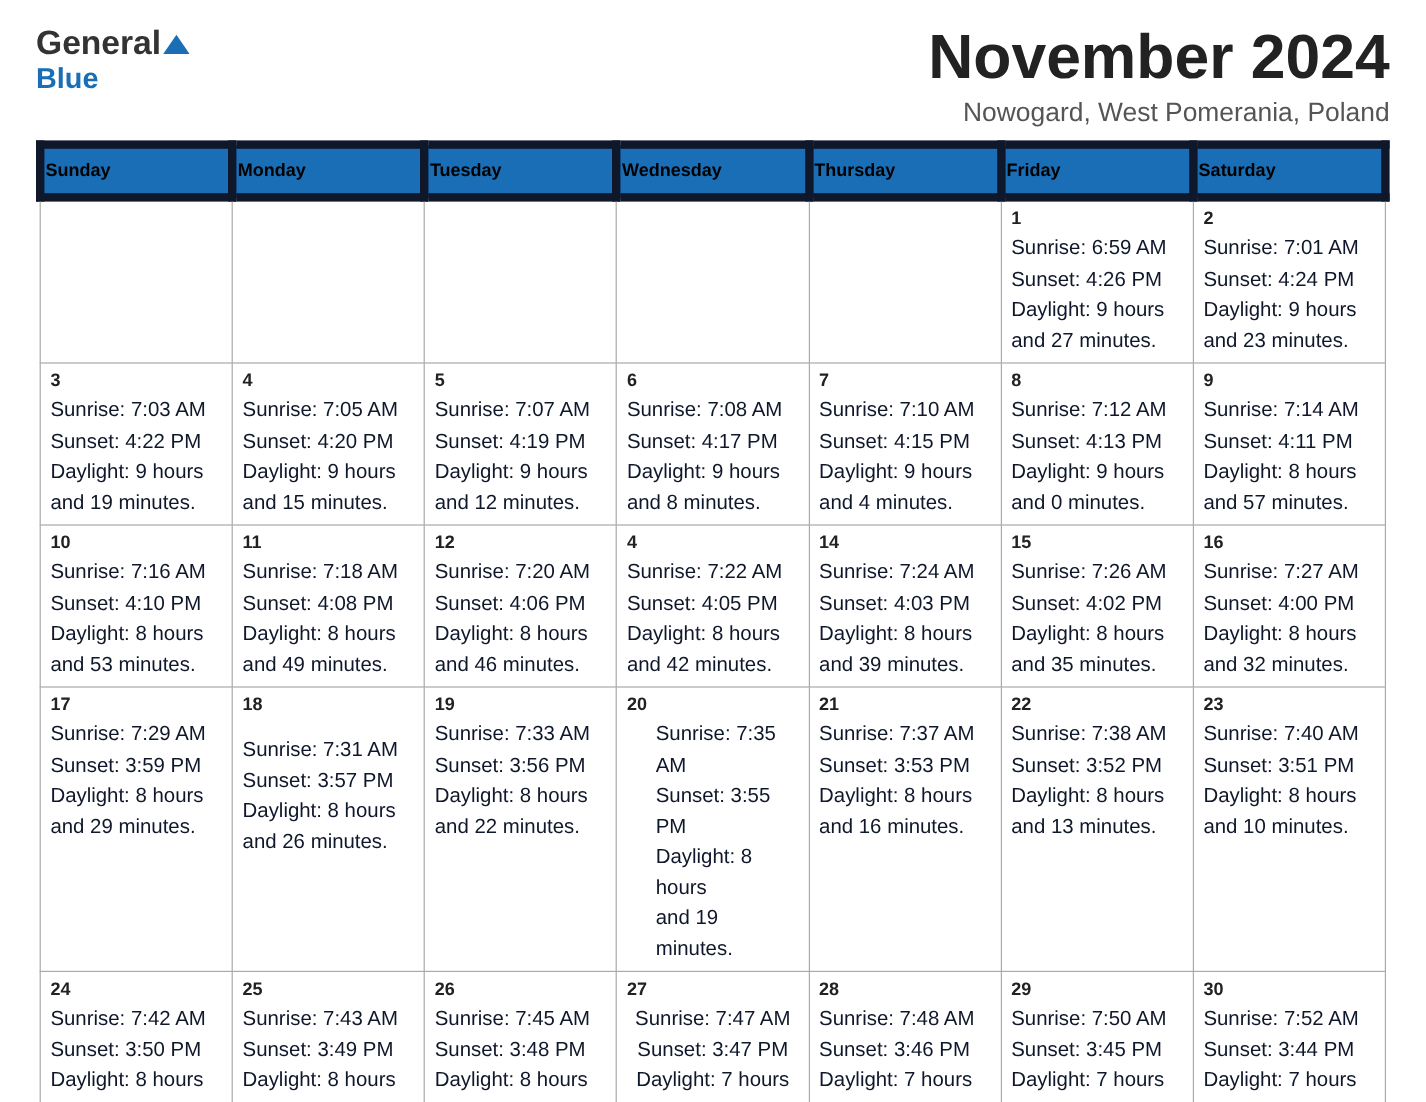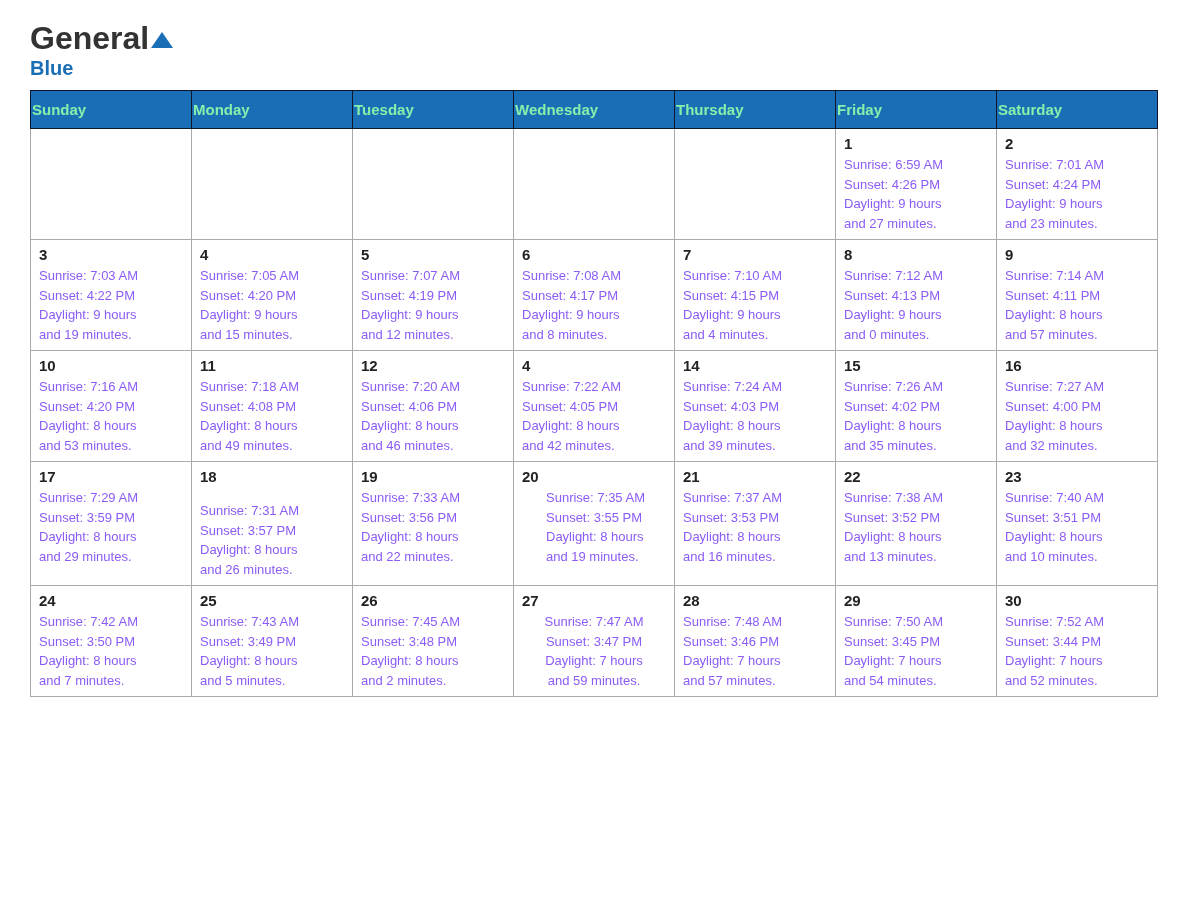--- a/index.html
+++ b/index.html
@@ -40,79 +40,83 @@
       color: #555;
       margin-top: 4px;
     }
     .calendar {
       width: 100%;
       border-collapse: collapse;
       margin-top: 10px;
     }
     .calendar th {
       background: #1a6eb5;
-      color: #86efac;
+      color: #000000;
       font-size: 15px;
       font-weight: bold;
       padding: 10px 1px;
       text-align: left;
-      border: 1px solid #0f172a;
+      border: 7px solid #0f172a;
     }
     .calendar td {
       border: 1px solid #aaa;
       vertical-align: top;
       padding: 6px 8px;
       width: calc(100% / 7);
       min-height: 110px;
       font-size: 12.5px;
       color: #222;
       background: #fff;
     }
     .day-number {
       font-size: 15px;
       font-weight: bold;
       color: #222;
       display: block;
       margin-bottom: 3px;
     }
     .day-info {
-      font-size: 13px;
-      color: #8b5cf6;
+      font-size: 17px;
+      color: #0f172a;
       line-height: 1.5;
     }
     .empty-cell {
       background: #f9f9f9;
     }
     
     .logo-general {
-      font-size: 32px;
+      font-size: 28px;
       font-weight: bold;
       color: #333;
     }
     .logo-blue-text {
-      font-size: 20px;
+      font-size: 24px;
       font-weight: bold;
       color: #1a6eb5;
     }
   </style>
 </head>
 <body>
 
 <div class="header-row">
   <div class="logo">
     <div class="logo-line">
       <span class="logo-general">General</span>
       <svg width="22" height="22" viewBox="0 0 22 22" style="margin-left:2px; margin-top:2px;">
         <polygon points="11,3 22,19 0,19" fill="#1a6eb5"></polygon>
       </svg>
     </div>
     <div>
       <span class="logo-blue-text">Blue</span>
     </div>
   </div>
+  <div class="title-block">
+    <div class="main-title">November 2024</div>
+    <div class="subtitle">Nowogard, West Pomerania, Poland</div>
+  </div>
 </div>
 
 <table class="calendar">
   <thead>
     <tr>
     <th>Sunday</th>
         <th>Monday</th>
         <th>Tuesday</th>
         <th>Wednesday</th>
         <th>Thursday</th>
@@ -190,21 +194,21 @@
           <div class="day-info" style="white-space: pre-line;">Sunrise: 7:14 AM
 Sunset: 4:11 PM
 Daylight: 8 hours
 and 57 minutes.</div>
         </td>
       </tr>
       <tr>
         <td>
           <span class="day-number">10</span>
           <div class="day-info" style="white-space: pre-line;">Sunrise: 7:16 AM
-Sunset: 4:20 PM
+Sunset: 4:10 PM
 Daylight: 8 hours
 and 53 minutes.</div>
         </td>
         <td>
           <span class="day-number">11</span>
           <div class="day-info" style="white-space: pre-line;">Sunrise: 7:18 AM
 Sunset: 4:08 PM
 Daylight: 8 hours
 and 49 minutes.</div>
         </td>

